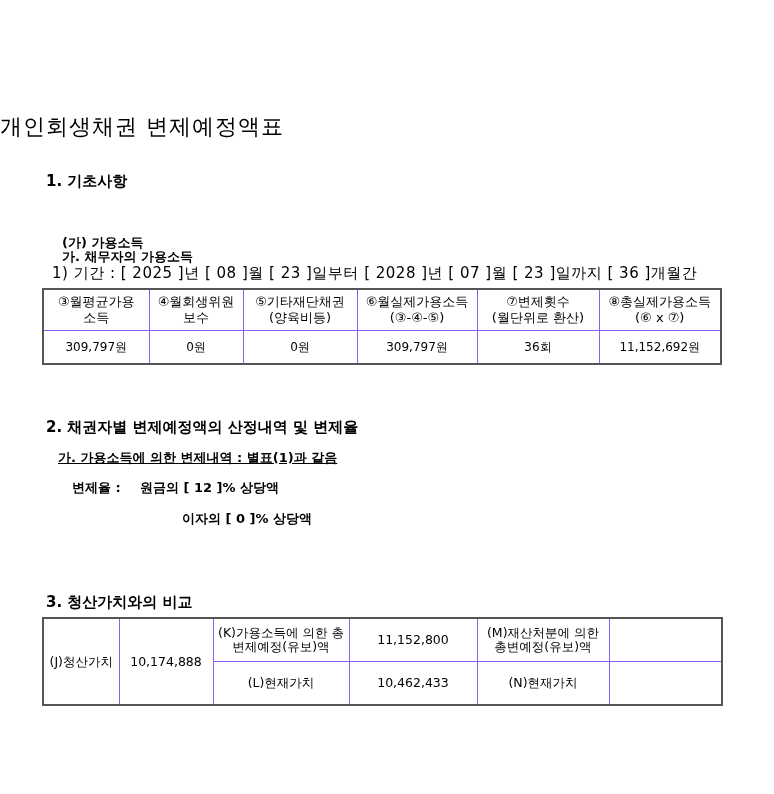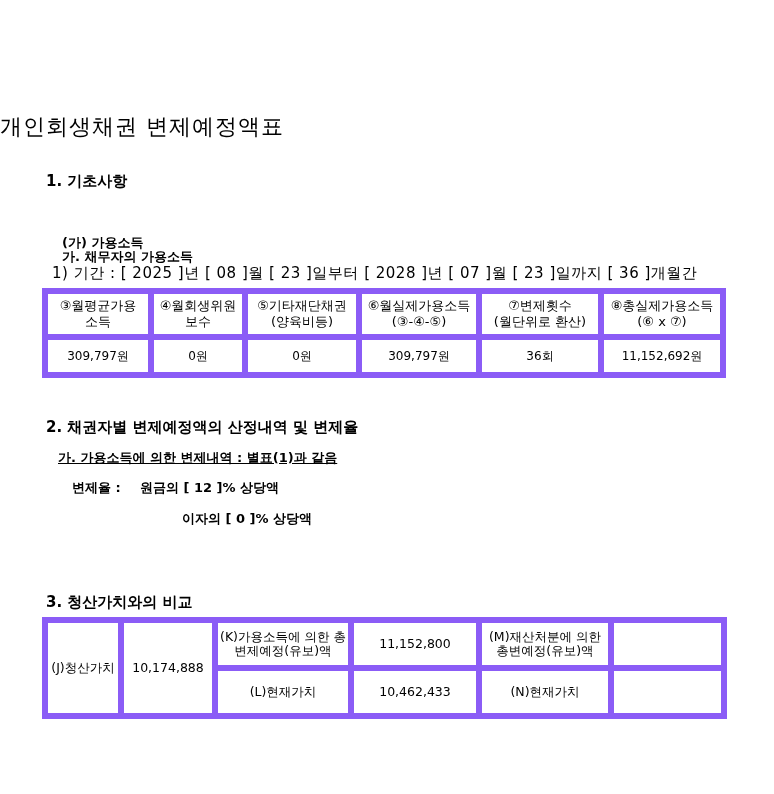--- a/index.html
+++ b/index.html
@@ -4,21 +4,21 @@
 <style>
   html, body { margin: 0; padding: 0; background: #ffffff; }
   body { width: 774px; height: 794px; position: relative; overflow: hidden;
          font-family: "DejaVu Sans", sans-serif; color: #000; }
   .abs { position: absolute; white-space: nowrap; }
   .title { left: 0; width: 646px; top: 112px; text-align: left; font-size: 22px; letter-spacing: 1px; }
   .h1 { font-size: 15px; font-weight: bold; }
   .h2 { font-size: 13px; font-weight: bold; }
   .period { font-size: 15px; letter-spacing: 0.5px; }
   table { position: absolute; border-collapse: collapse; table-layout: fixed; }
-  td { border: 6px solid #8b5cf6; text-align: center; vertical-align: middle; padding: 0;
+  td { border: 1px solid #8b5cf6; text-align: center; vertical-align: middle; padding: 0;
        font-size: 13px; line-height: 16px; }
   .t1 { left: 42px; top: 288px; width: 678px; border: 2px solid #555; }
   .t1 tr.hdr td { height: 40px; }
   .t1 tr.val td { height: 32px; font-size: 12px; }
   .t2 { left: 42px; top: 617px; width: 681px; border: 2px solid #555; }
   .t2 td { height: 42px; font-size: 12.5px; line-height: 14px; }
 </style>
 </head>
 <body>
 

